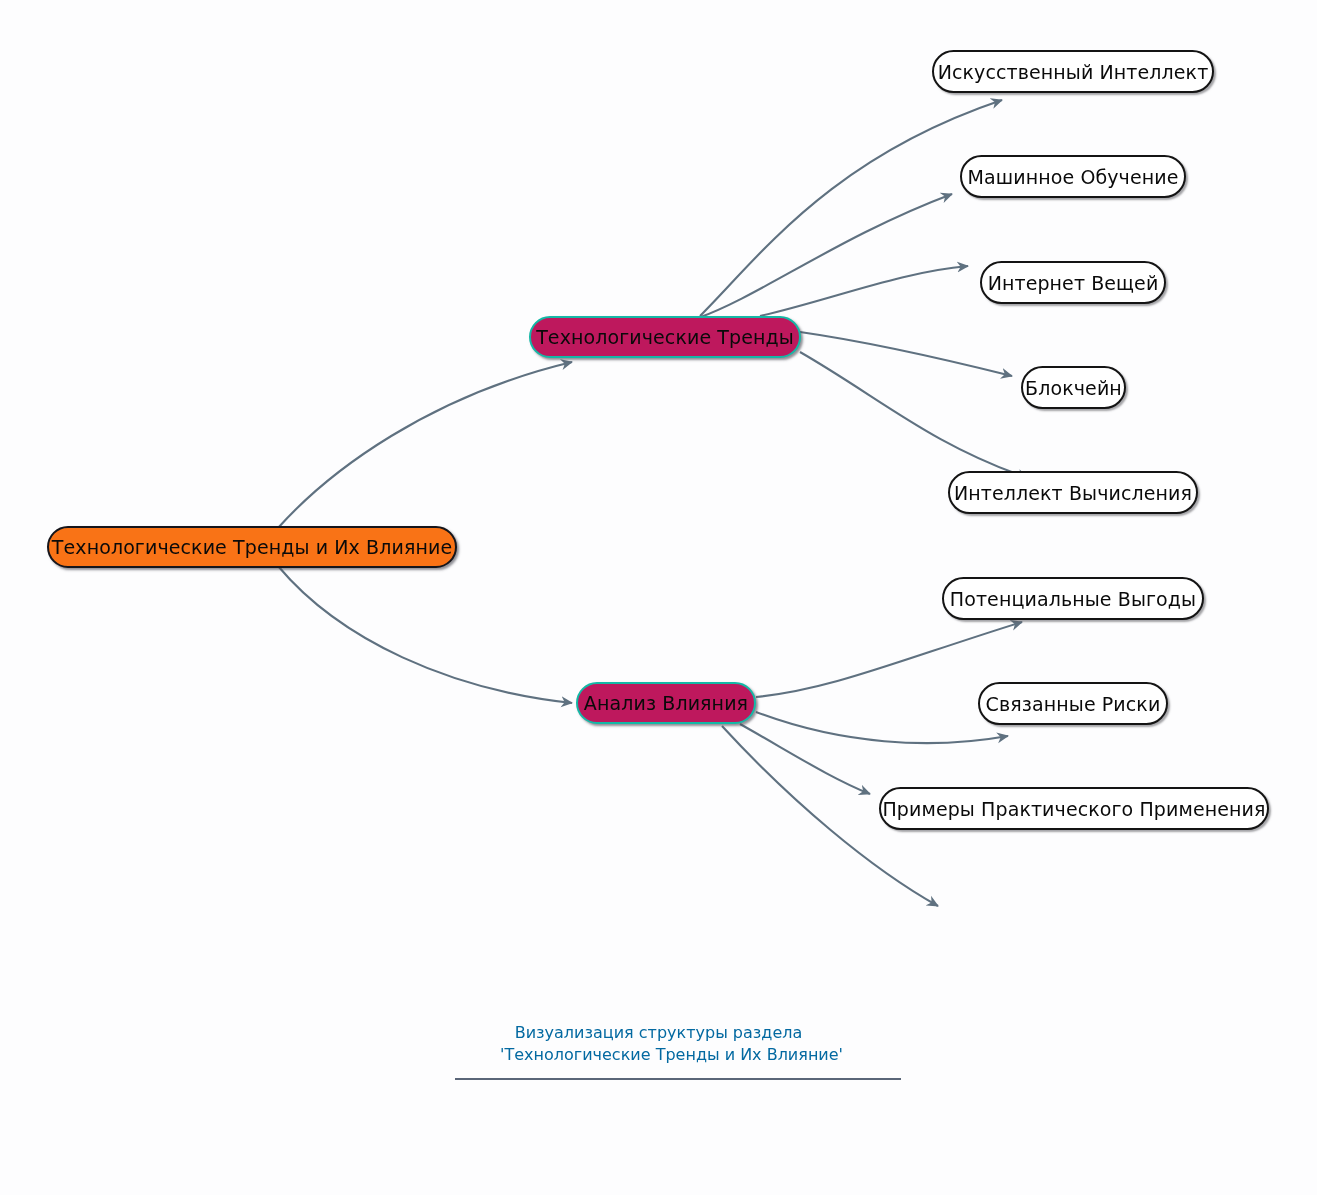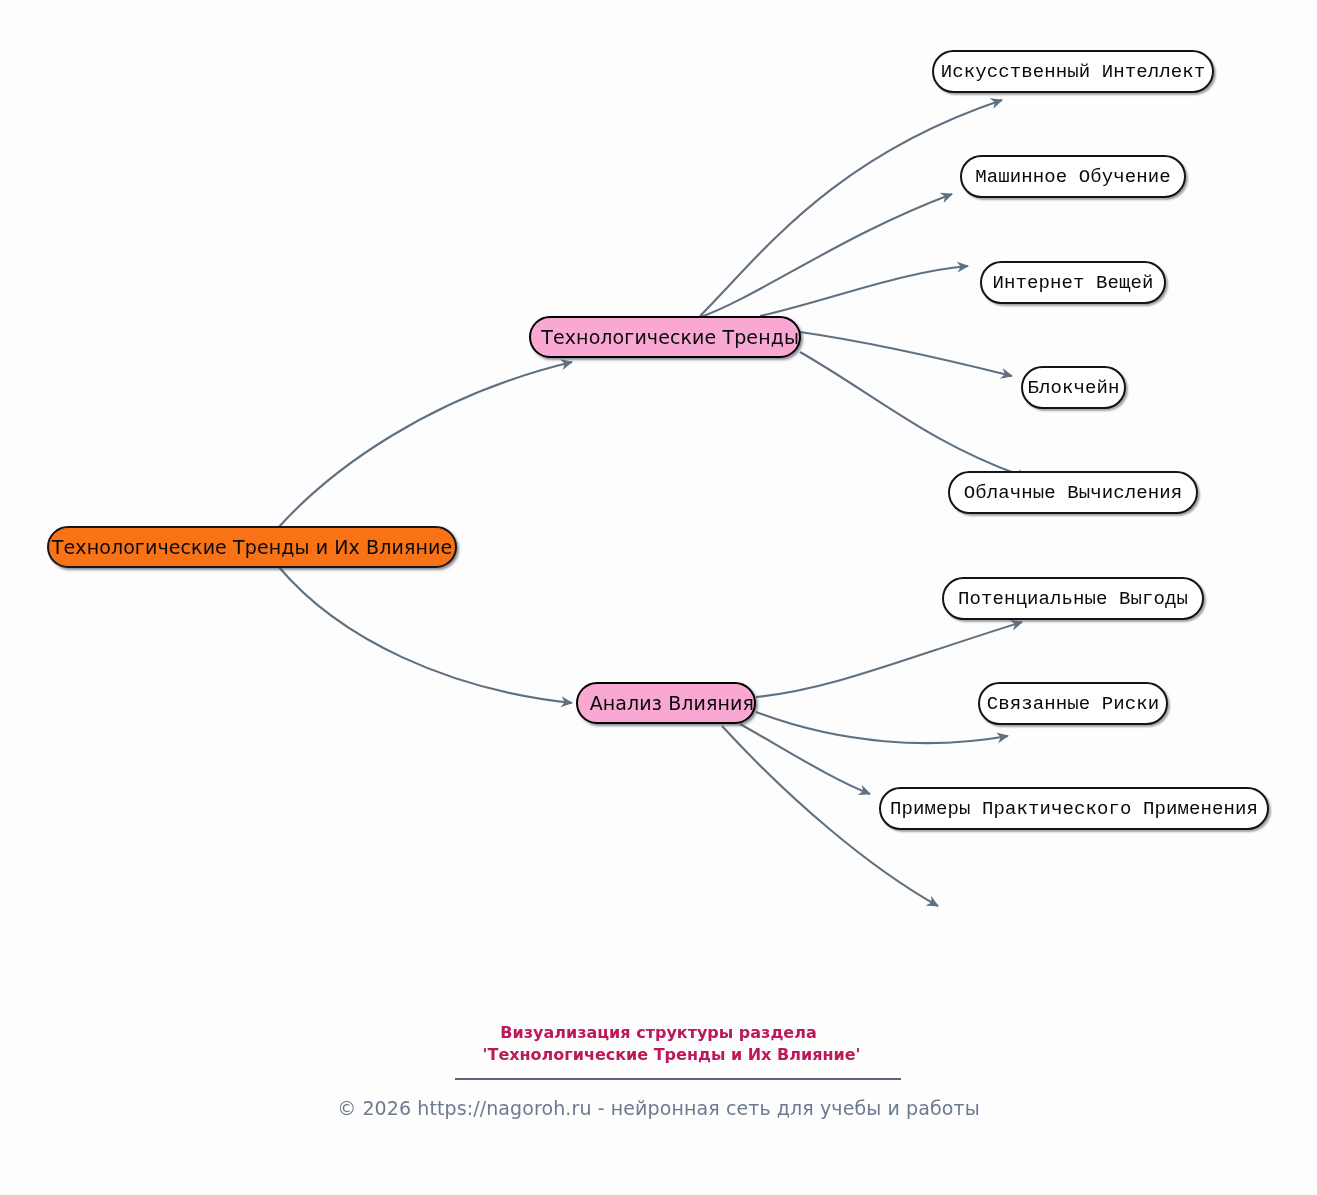--- a/index.html
+++ b/index.html
@@ -34,44 +34,42 @@
     white-space: nowrap;
     border-radius: 22px;
     font-size: 19px;
     color: #0a0a0a;
     letter-spacing: 0.1px;
   }
   .node.leaf {
     background: #ffffff;
     border: 2px solid #141414;
     box-shadow: 2px 2px 2px rgba(90,90,95,0.55);
-    font-family: Liberation Mono, monospace;
   }
   .node.hub {
-    background: #f9a8d4;
-    border: 2px solid #000000;
+    background: #be185d;
+    border: 2px solid #14b8a6;
     box-shadow: 2px 2px 2.5px rgba(70,70,80,0.6);
-    justify-content: flex-end;
   }
   .node.root {
     background: #f97316;
     border: 2px solid #15151b;
     box-shadow: 2px 2px 2.5px rgba(70,70,80,0.6);
   }
   .footer {
     position: absolute;
     left: 0;
     width: 1317px;
     text-align: center;
   }
   .caption {
     top: 1022px;
     font-size: 16px;
-    font-weight: bold;
-    color: #be185d;
+    font-weight: normal;
+    color: #0369a1;
     line-height: 22px;
   }
   .caption-line2 { display: block; margin-left: 26px; }
   .divider {
     position: absolute;
     left: 455px;
     top: 1078px;
     width: 446px;
     height: 0;
     border-top: 2px solid #5a6678;
@@ -135,21 +133,21 @@
 
   <div class="node leaf" style="left:980px; top:261px; width:186px; height:43px;text-align:right;">
     <span>Интернет Вещей</span>
   </div>
 
   <div class="node leaf" style="left:1021px; top:366px; width:105px; height:43px;text-align:center;">
     <span>Блокчейн</span>
   </div>
 
   <div class="node leaf" style="left:948px; top:471px; width:250px; height:43px;">
-    <span>Облачные Вычисления</span>
+    <span>Интеллект Вычисления</span>
   </div>
 
   <div class="node leaf" style="left:942px; top:577px; width:262px; height:43px;">
     <span>Потенциальные Выгоды</span>
   </div>
 
   <div class="node leaf" style="left:978px; top:682px; width:190px; height:43px;">
     <span>Связанные Риски</span>
   </div>
 
@@ -158,15 +156,14 @@
   </div>
 
 
   <div class="footer caption">
     <span>Визуализация структуры раздела</span>
     <span class="caption-line2">'Технологические Тренды и Их Влияние'</span>
   </div>
 
   <div class="divider"></div>
 
-  <div class="footer copyright">© 2026 https://nagoroh.ru - нейронная сеть для учебы и работы</div>
 
 </div>
 
 </body></html>

